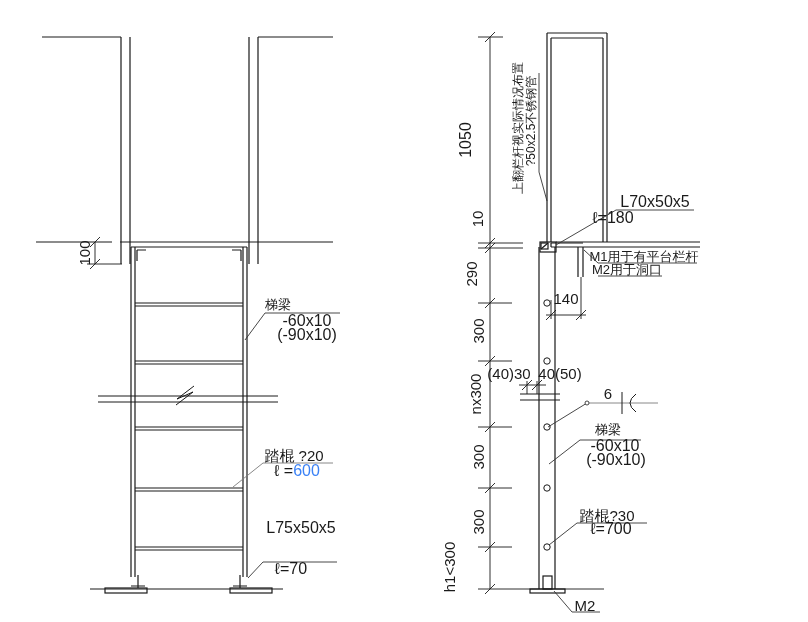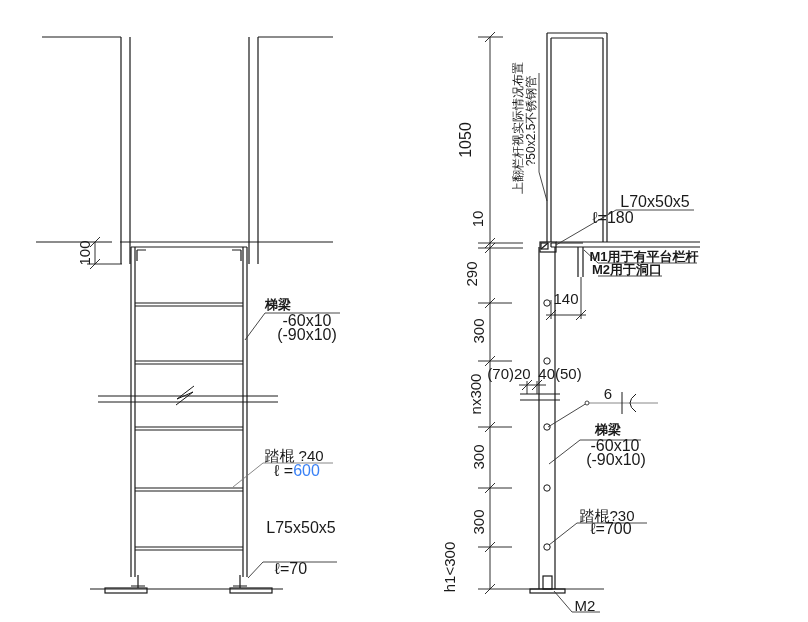--- a/index.html
+++ b/index.html
@@ -11,21 +11,21 @@
   .lbl{
     position:absolute;transform:translate(-50%,-50%);
     white-space:nowrap;line-height:1;letter-spacing:0px;color:#1a1a1a;
   }
   .rot{
     position:absolute;transform:translate(-50%,-50%) rotate(-90deg);
     white-space:nowrap;line-height:1;color:#1a1a1a;
   }
   .cyan{color:#3b82f6;}
   .fs12{font-size:12px;}
-  .fs13{font-size:13px;font-weight:bold;}
+  .fs13{font-size:13px;}
   .fs15{font-size:15px;}
   .fs16{font-size:16px;}
 </style>
 </head>
 <body>
 
 <div id="canvas">
 
   <svg id="linework" width="808" height="622" viewBox="0 0 808 622">
 
@@ -166,21 +166,21 @@
       <path d="M636,394 Q624,403 636,412" stroke="#1a1a1a" stroke-width="1" fill="none"></path>
     </g>
   </svg>
 
   <div class="rot fs15" style="left:84px;top:253px">100</div>
 
   <div class="lbl fs13" style="left:278px;top:304px">梯梁</div>
   <div class="lbl fs16" style="left:307px;top:321px">-60x10</div>
   <div class="lbl fs16" style="left:307px;top:335px">(-90x10)</div>
 
-  <div class="lbl fs15" style="left:294px;top:455px">踏棍 ?40</div>
+  <div class="lbl fs15" style="left:294px;top:455px">踏棍 ?20</div>
   <div class="lbl fs16" style="left:297px;top:471px">
     <span>ℓ =</span><span class="cyan">600</span>
   </div>
 
   <div class="lbl fs16" style="left:301px;top:528px">L75x50x5</div>
   <div class="lbl fs16" style="left:291px;top:569px">ℓ=70</div>
 
   <div class="rot fs16" style="left:466px;top:140px">1050</div>
   <div class="rot fs15" style="left:477px;top:219px">10</div>
   <div class="rot fs15" style="left:471px;top:274px">290</div>
@@ -192,21 +192,21 @@
 
   <div class="rot fs12" style="left:518px;top:128px">上翻栏杆视实际情况布置</div>
   <div class="rot fs12" style="left:531px;top:121px">?50x2.5不锈钢管</div>
 
   <div class="lbl fs16" style="left:655px;top:202px">L70x50x5</div>
   <div class="lbl fs16" style="left:613px;top:218px">ℓ=180</div>
   <div class="lbl fs13" style="left:644px;top:256px">M1用于有平台栏杆</div>
   <div class="lbl fs13" style="left:627px;top:269px">M2用于洞口</div>
 
   <div class="lbl fs15" style="left:566px;top:298px">140</div>
-  <div class="lbl fs15" style="left:509px;top:373px">(70)20</div>
+  <div class="lbl fs15" style="left:509px;top:373px">(40)30</div>
   <div class="lbl fs15" style="left:560px;top:373px">40(50)</div>
 
   <div class="lbl fs15" style="left:608px;top:393px">6</div>
 
   <div class="lbl fs13" style="left:608px;top:429px">梯梁</div>
   <div class="lbl fs16" style="left:615px;top:446px">-60x10</div>
   <div class="lbl fs16" style="left:616px;top:460px">(-90x10)</div>
 
   <div class="lbl fs15" style="left:607px;top:515px">踏棍?30</div>
   <div class="lbl fs16" style="left:611px;top:529px">ℓ=700</div>

